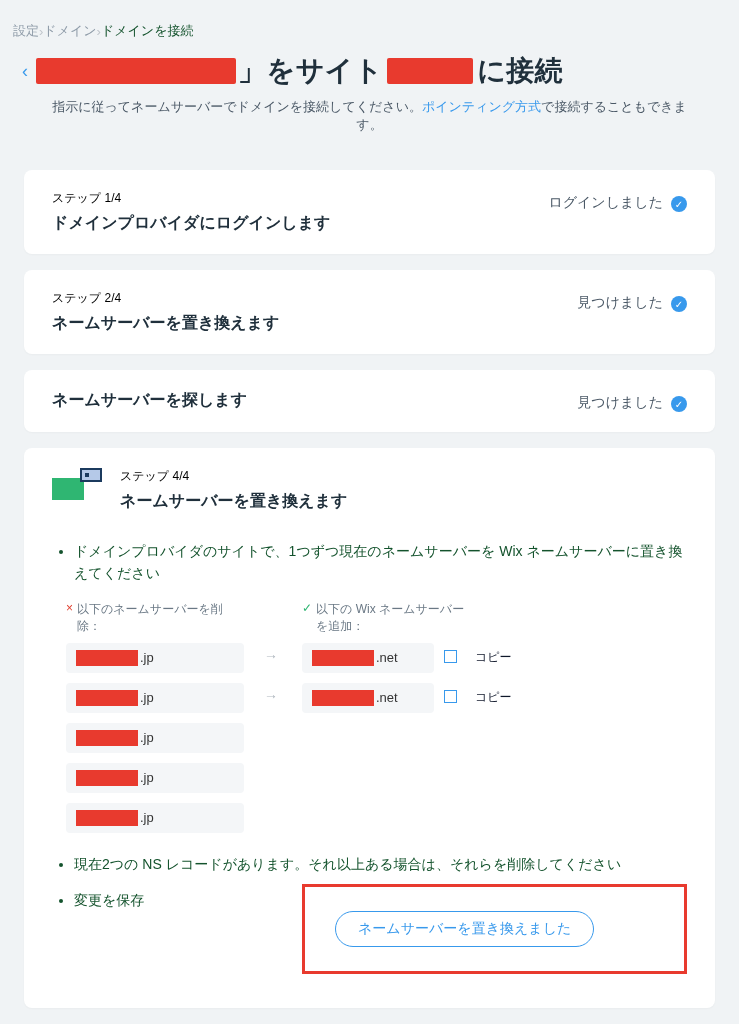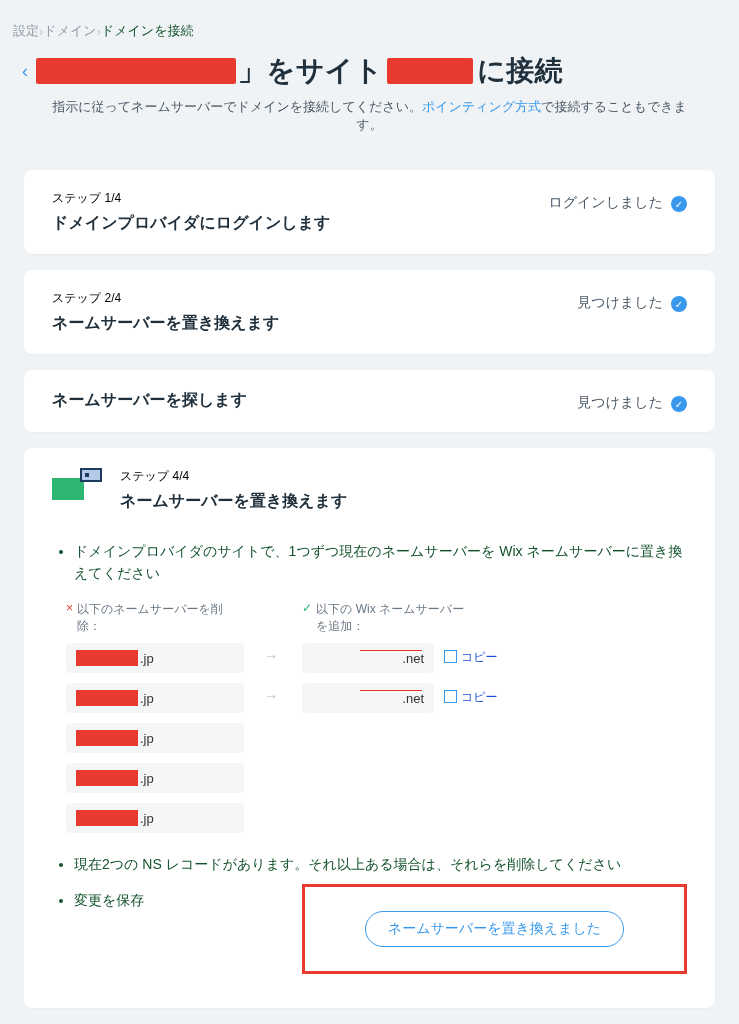--- a/index.html
+++ b/index.html
@@ -162,66 +162,65 @@
     .ns-col-left { width: 178px; }
     .ns-col-arrow { width: 18px; padding-top: 38px; }
     .ns-col-right { flex: 1; }
     .ns-item {
       background: #f4f6f8;
       border-radius: 4px;
       padding: 7px 10px;
       margin-bottom: 10px;
       font-size: 13px;
       display: flex;
-      align-items: flex-end;
+      align-items: center;
       height: 30px;
     }
     .ns-item .suffix { color: #333; font-size: 13px; }
     .redact-ns { width: 62px; height: 16px; background: #e83a2e; margin-right: 2px; }
     .arrow-cell {
       height: 30px;
       margin-bottom: 10px;
       display: flex;
       align-items: center;
       color: #b0b8c0;
       font-size: 14px;
     }
     .ns-right-row {
       display: flex;
       align-items: center;
       gap: 12px;
       margin-bottom: 10px;
     }
-    .ns-right-row .ns-item { margin-bottom: 0; width: 132px; flex-direction: column; }
+    .ns-right-row .ns-item { margin-bottom: 0; width: 132px; }
     .copy-btn {
-      color: #1d4ed8;
+      color: #0f172a;
       font-size: 12px;
       display: flex;
       align-items: center;
-      gap: 4px;
+      gap: 18px;
       cursor: pointer;
     }
     .copy-btn .copy-icon {
       width: 11px; height: 11px;
       border: 1.2px solid #3899ec;
       position: relative;
     }
     .copy-btn .copy-icon::before {
       content: '';
       position: absolute;
       left: -3px; top: -3px;
       width: 11px; height: 11px;
       border: 1.2px solid #3899ec;
       background: #fff;
     }
     .action-box {
       border: 3px solid #e83a2e;
       padding: 24px 30px;
       display: flex;
-      justify-content: center;
       margin-top: -42px;
       margin-left: 250px;
       margin-bottom: 8px;
     }
     .primary-outline-btn {
       border: 1px solid #3899ec;
       color: #3899ec;
       background: #fff;
       border-radius: 18px;
       padding: 8px 22px;

